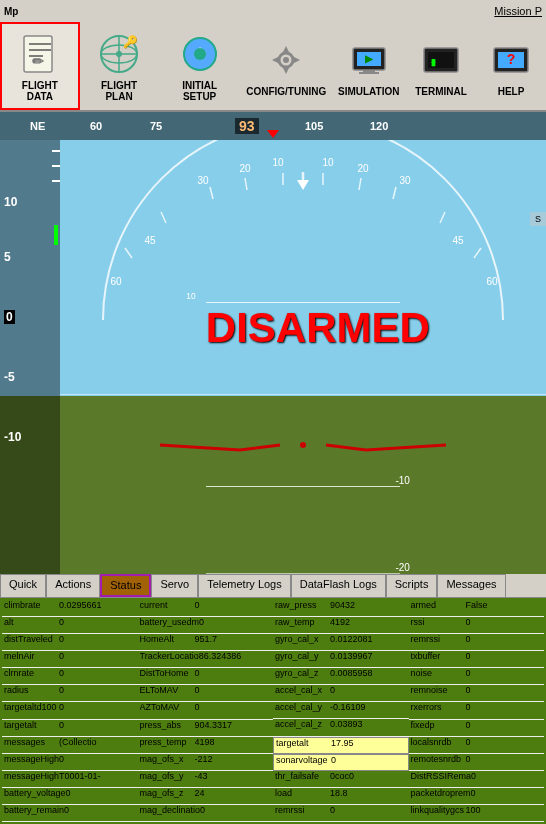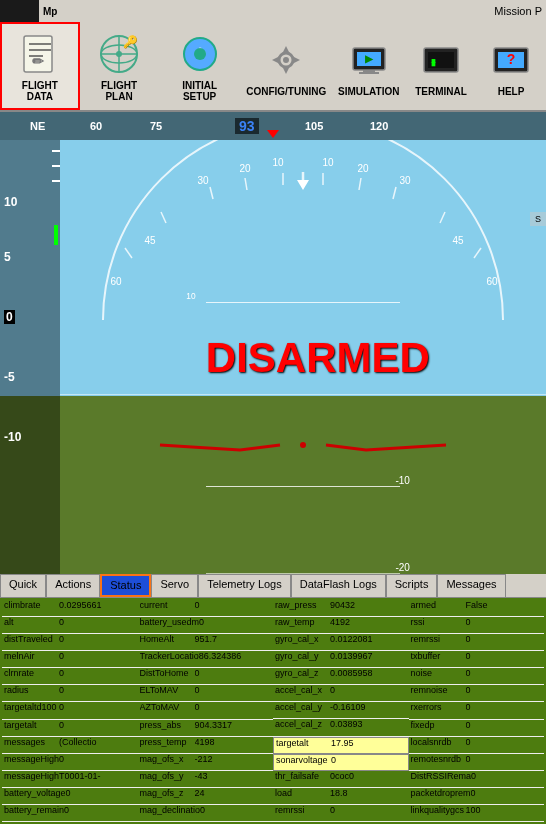--- a/index.html
+++ b/index.html
@@ -7,21 +7,20 @@
 
     
     #topbar {
       display: flex;
       align-items: center;
       background: #d4d0c8;
       height: 22px;
       padding: 0 4px;
       font-size: 11px;
       color: #000;
-      margin-left: 39px;
     }
     #topbar .mp-logo {
       font-weight: bold;
       font-size: 10px;
       margin-right: auto;
     }
 
     
     #navmenu {
       display: flex;
@@ -96,21 +95,20 @@
     
     #disarmed {
       position: absolute;
       top: 38%;
       left: 50%;
       transform: translate(-30%, -50%);
       font-size: 42px;
       font-weight: bold;
       color: red;
       text-shadow: 1px 1px 2px #000;
-      margin-top: 30px;
     }
 
     
     #gps-status {
       position: absolute;
       bottom: 4px;
       right: 4px;
       color: red;
       font-size: 14px;
       font-weight: bold;
@@ -135,22 +133,22 @@
     .tab-item {
       padding: 3px 8px;
       font-size: 11px;
       cursor: pointer;
       border: 1px solid #888;
       border-bottom: none;
       background: #d4d0c8;
       color: #000;
     }
     .tab-item.highlighted {
-      background: #1d4ed8;
-      border: 2px solid #f97316;
+      background: #a16207;
+      border: 2px solid #a21caf;
     }
 
     
     #status-table {
       background: #4d7c0f;
       height: calc(250px - 24px);
       overflow: hidden;
       padding: 2px;
       display: grid;
       grid-template-columns: repeat(4, 1fr);
@@ -204,21 +202,21 @@
       border-left: 6px solid transparent;
       border-right: 6px solid transparent;
       border-top: 8px solid red;
     }
   </style>
 </head>
 <body>
 
 <div id="topbar">
   <span class="mp-logo">Mp</span>
-  <span style="margin-left:auto;">Mission P</span>
+  <span style="margin-left:auto;text-decoration:underline;">Mission P</span>
 </div>
 
 <div id="navmenu">
 
   <div class="nav-item active">
     <div class="nav-icon">
       <svg width="44" height="44" viewBox="0 0 44 44">
         <rect x="6" y="4" width="28" height="36" rx="2" fill="#f5f5e8" stroke="#888" stroke-width="1.5"></rect>
         <line x1="11" y1="12" x2="33" y2="12" stroke="#555" stroke-width="1.5"></line>
         <line x1="11" y1="18" x2="33" y2="18" stroke="#555" stroke-width="1.5"></line>
@@ -305,21 +303,21 @@
   </div>
 </div>
 
 <div id="hud">
   <div id="hud-bg"></div>
 
   <div id="compass-strip">
     <span class="compass-label" style="left:30px;">NE</span>
     <span class="compass-label" style="left:90px;">60</span>
     <span class="compass-label" style="left:150px;">75</span>
-    <span class="compass-label" style="left:235px; background:rgba(0,0,0,0.6); padding:0 4px; font-size:14px; color:#3b82f6;">93</span>
+    <span class="compass-label" style="left:235px; background:rgba(0,0,0,0.6); padding:0 4px; font-size:14px; color:#fdba74;">93</span>
     <span class="compass-label" style="left:305px;">105</span>
     <span class="compass-label" style="left:370px;">120</span>
     <div id="compass-triangle"></div>
   </div>
 
   <div style="position:absolute; top:28px; left:0; width:60px; bottom:0; background:rgba(0,0,0,0.4);">
 
     <div style="position:absolute; top:10px; left:52px; width:8px; height:2px; background:white;"></div>
     <div style="position:absolute; top:25px; left:52px; width:8px; height:2px; background:white;"></div>
     <div style="position:absolute; top:40px; left:52px; width:8px; height:2px; background:white;"></div>

